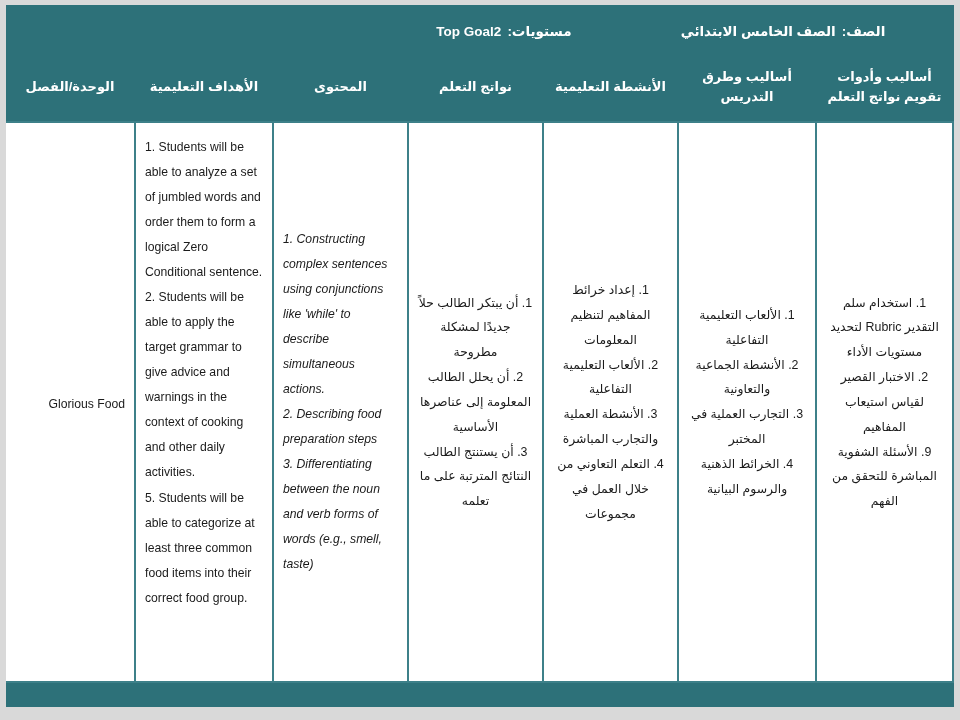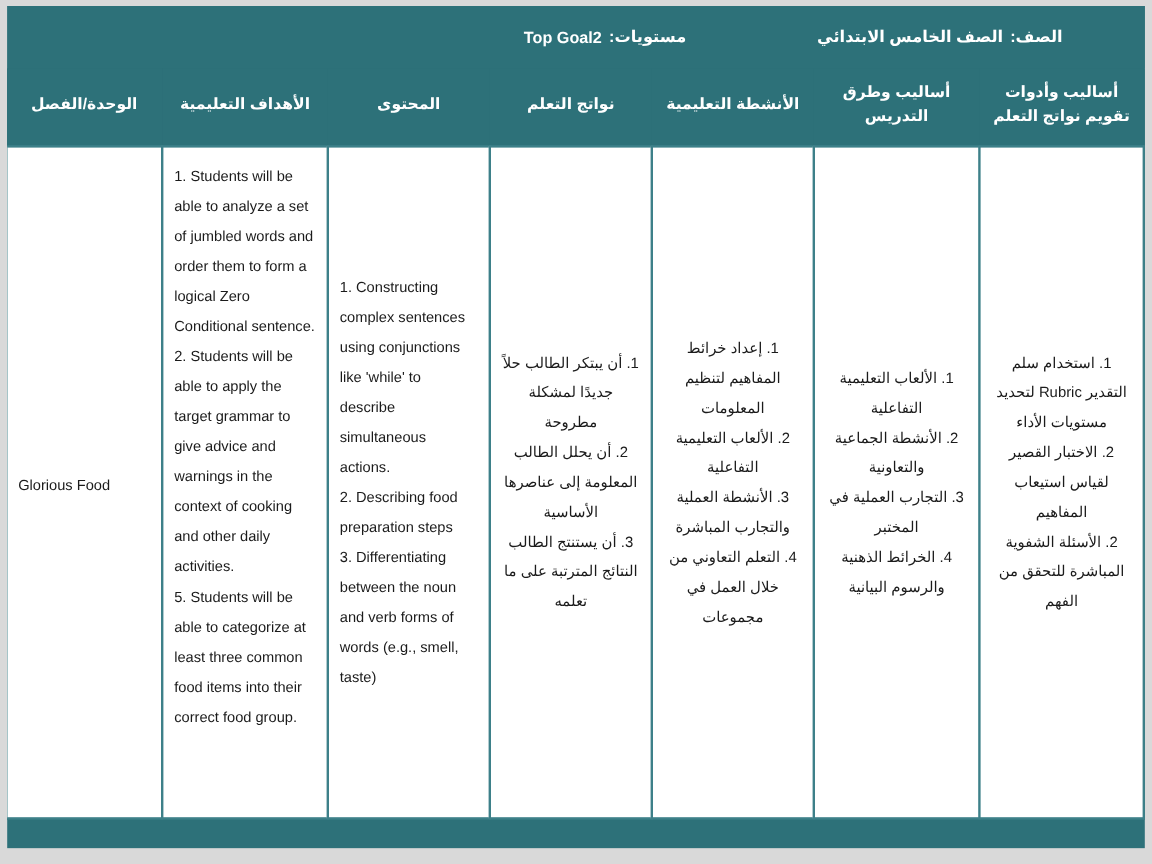--- a/index.html
+++ b/index.html
@@ -104,23 +104,24 @@
     direction: ltr;
     text-align: left;
     font-size: 12.2px;
     line-height: 2.05;
     vertical-align: top;
     padding-top: 12px;
   }
   td.ltr.mid {
     vertical-align: middle;
     padding-top: 8px;
+    font-style: italic;
   }
   td.ltr.center {
-    text-align: left;
+    text-align: right;
     vertical-align: middle;
   }
   .cell-lines > div {
     white-space: normal;
   }
 
   
   col.c-assess   { width: 137px; }
   col.c-methods  { width: 138px; }
   col.c-activity { width: 135px; }
@@ -179,21 +180,21 @@
           <th>المحتوى</th>
           <th>الأهداف التعليمية</th>
           <th>الوحدة/الفصل</th>
         </tr>
       </thead>
       <tbody>
         <tr>
           <td class="cell-lines">
               <div>1. استخدام سلم التقدير Rubric لتحديد مستويات الأداء</div>
               <div>2. الاختبار القصير لقياس استيعاب المفاهيم</div>
-              <div>2. الأسئلة الشفوية المباشرة للتحقق من الفهم</div>
+              <div>9. الأسئلة الشفوية المباشرة للتحقق من الفهم</div>
             </td>
           <td class="cell-lines">
               <div>1. الألعاب التعليمية التفاعلية</div>
               <div>2. الأنشطة الجماعية والتعاونية</div>
               <div>3. التجارب العملية في المختبر</div>
               <div>4. الخرائط الذهنية والرسوم البيانية</div>
             </td>
           <td class="cell-lines">
               <div>1. إعداد خرائط المفاهيم لتنظيم المعلومات</div>
               <div>2. الألعاب التعليمية التفاعلية</div>

